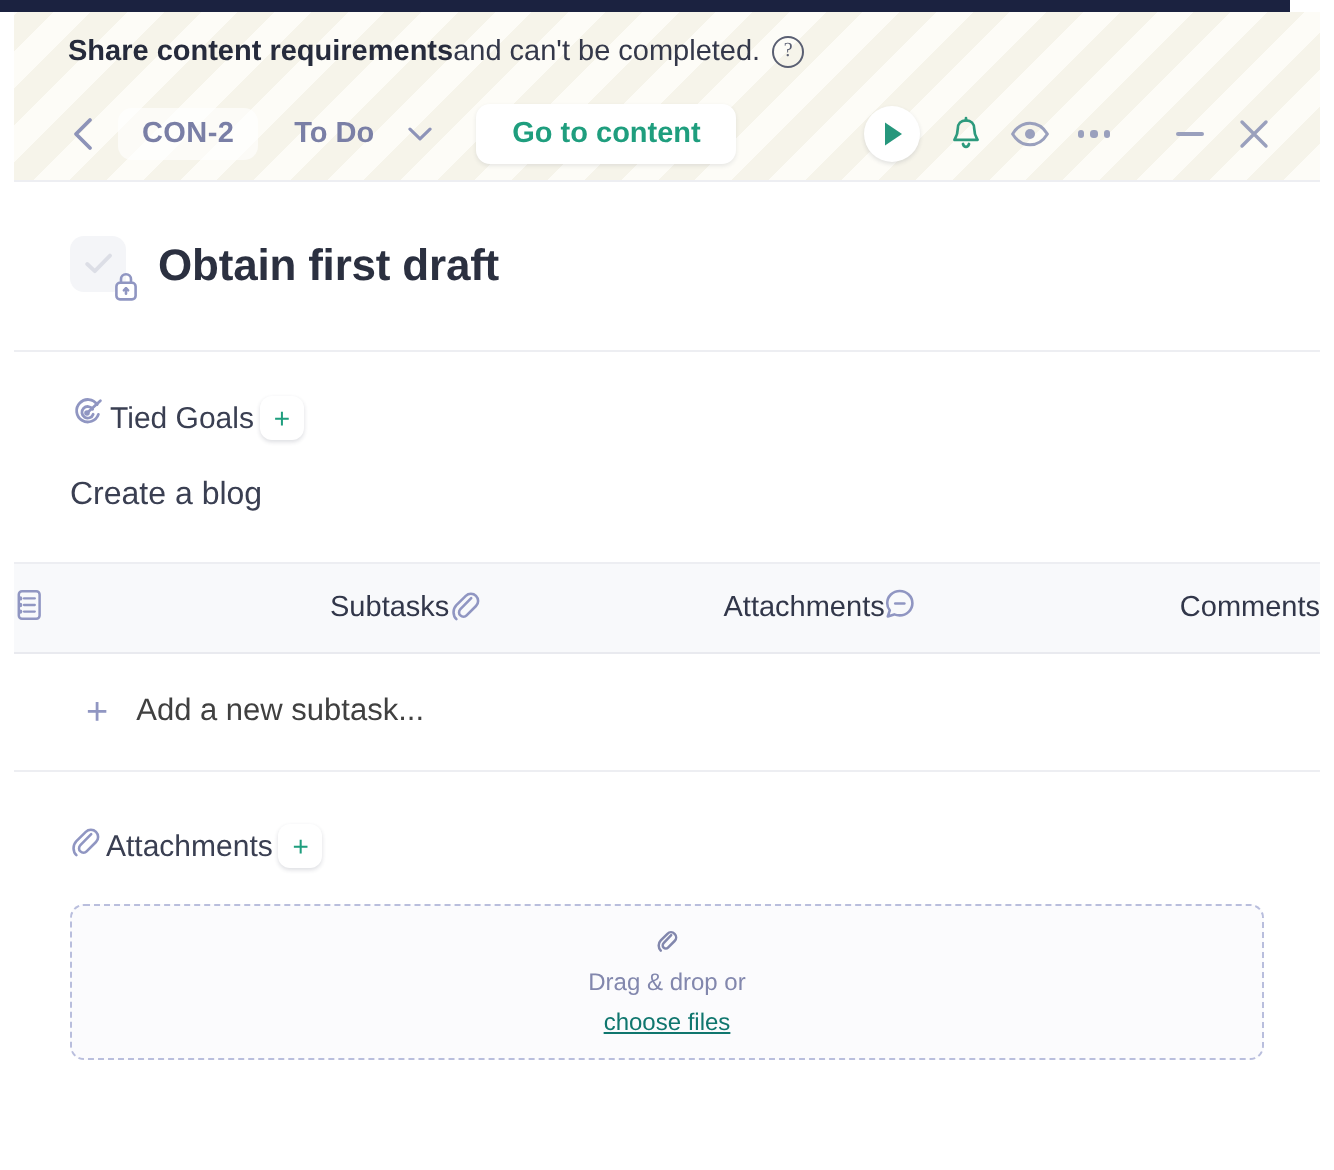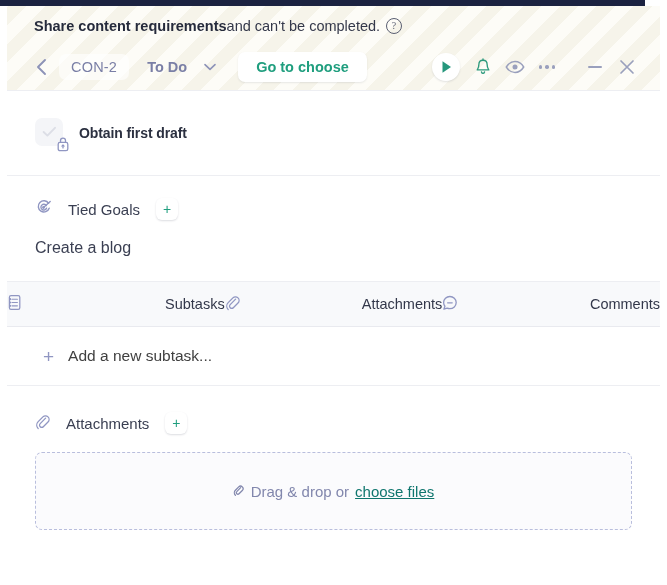--- a/index.html
+++ b/index.html
@@ -107,21 +107,21 @@
 
   .key-badge {
     display: flex;
     align-items: center;
     height: 26px;
     padding: 0 12px;
     border-radius: 7px;
     background: rgba(255,255,255,0.62);
     color: #7a7fa6;
     font-size: 14.5px;
-    font-weight: normal;
+    font-weight: bold;
     letter-spacing: 0.2px;
     cursor: pointer;
   }
 
   .status-pill {
     display: flex;
     align-items: center;
     gap: 17px;
     height: 26px;
     padding: 0 8px 0 12px;
@@ -209,35 +209,35 @@
     align-items: center;
     justify-content: center;
     cursor: pointer;
   }
   .lock-badge {
     position: absolute;
     right: -6px;
     bottom: -9px;
   }
   .task-title {
-    font-size: 14px;
+    font-size: 22px;
     font-weight: bold;
     color: #2b3040;
     letter-spacing: -0.1px;
   }
 
   
   .goals-section {
     padding: 22px 28px 24px 28px;
     border-bottom: 1px solid #edeef2;
   }
   .section-head {
     display: flex;
     align-items: center;
-    gap: 16px;
+    gap: 3px;
   }
   .section-head .label {
     font-size: 15px;
     color: #3a3f52;
   }
   .plus-btn {
     width: 22px; height: 22px;
     border-radius: 6px;
     background: #ffffff;
     box-shadow: 0 1px 2px rgba(40,45,70,0.16);
@@ -303,23 +303,24 @@
   .dropzone {
     margin-top: 18px;
     height: 76px;
     border: 1.4px dashed #b9bedd;
     border-radius: 7px;
     background: #fbfbfd;
     display: flex;
     align-items: center;
     justify-content: center;
     gap: 6px;
-    font-size: 15px;
+    font-size: 12px;
     color: #8287ad;
     cursor: pointer;
+    flex-direction: column;
   }
   .dropzone .dz-link {
     text-decoration: underline;
     color: #0f766e;
   }
   .dz-clip { display: inline-flex; margin-right: 1px; }
 </style>
 </head>
 <body>
 
@@ -349,21 +350,21 @@
       </div>
 
       <div class="status-pill">
         <span>To Do</span>
         <svg class="chev" width="12" height="8" viewBox="0 0 12 8" fill="none">
           <path d="M1 1.6 L6 6.4 L11 1.6" stroke="#8d93b8" stroke-width="1.6" stroke-linecap="round" stroke-linejoin="round"></path>
         </svg>
       </div>
 
       <div class="goto-btn">
-        <span>Go to choose</span>
+        <span>Go to content</span>
       </div>
 
       <div class="toolbar-spacer"></div>
 
       <div class="play-btn">
         <svg width="13" height="14" viewBox="0 0 13 14">
           <path d="M2.5 1.2 L11 7 L2.5 12.8 Z" fill="#26977c"></path>
         </svg>
       </div>
 

